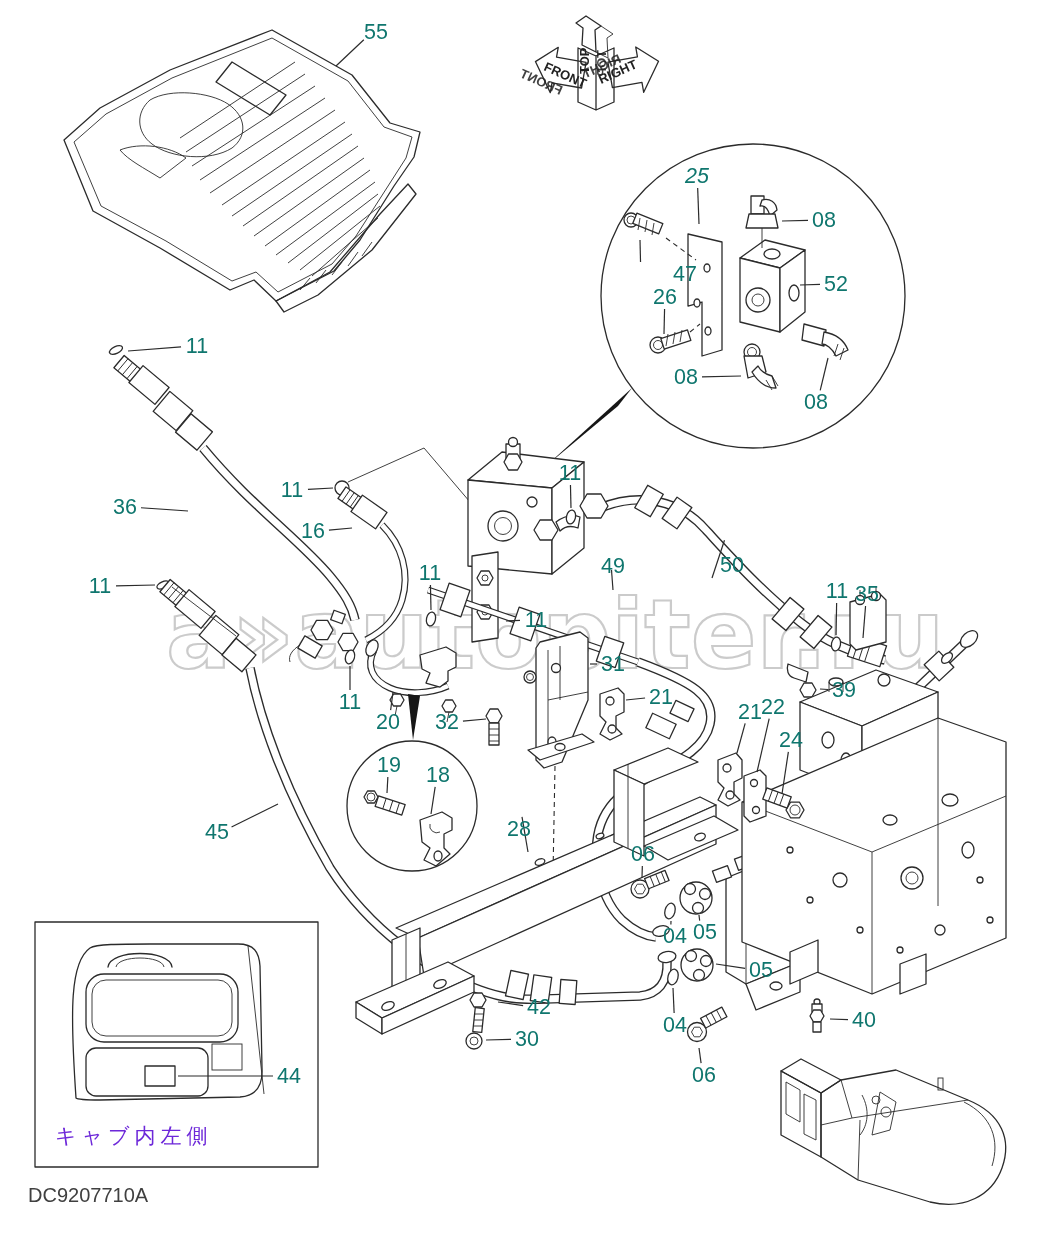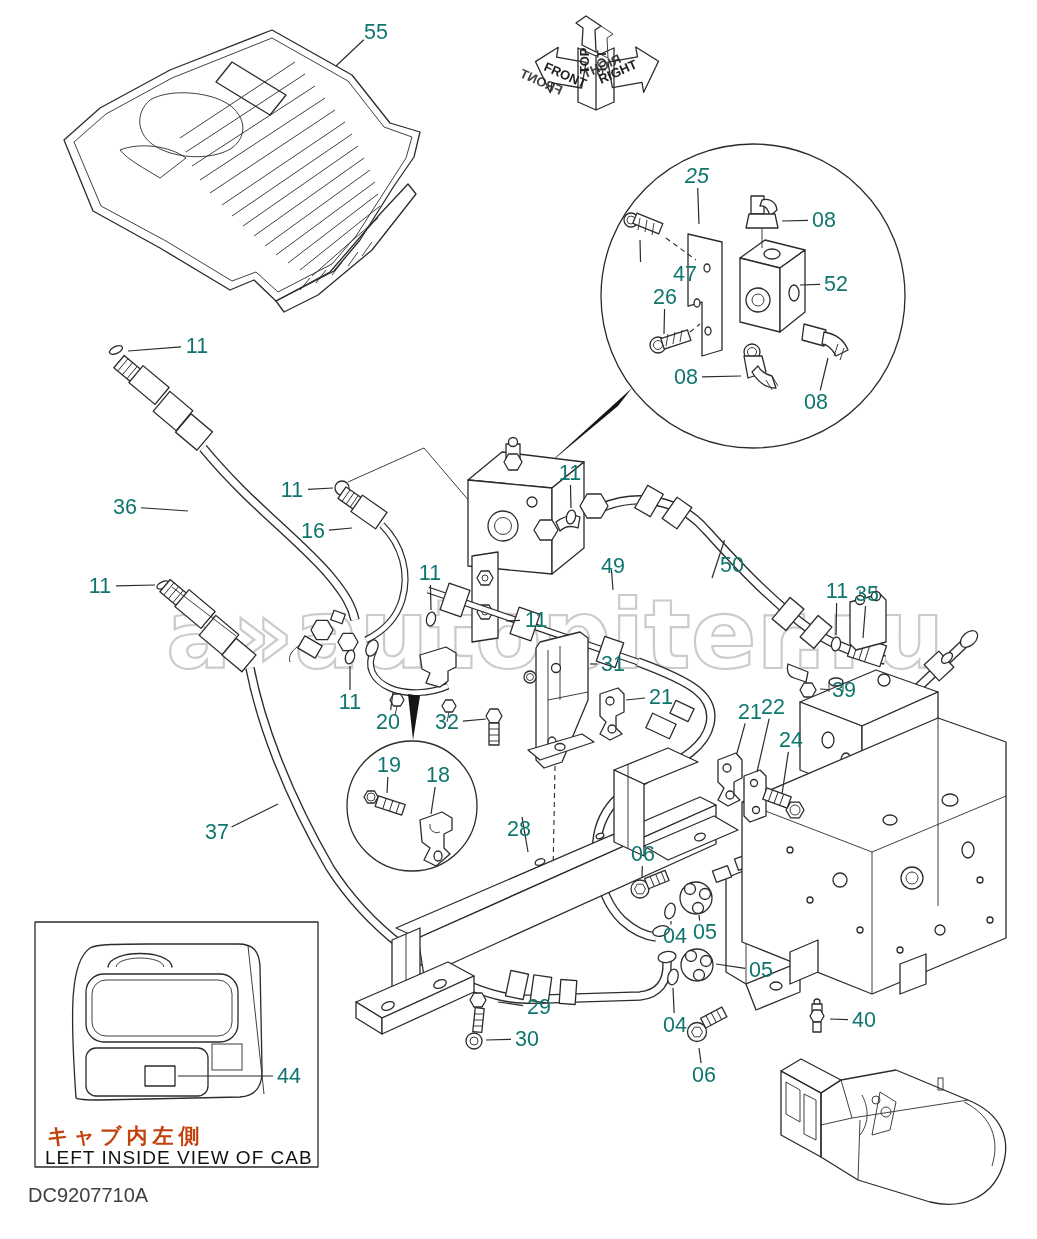--- a/index.html
+++ b/index.html
@@ -14,21 +14,21 @@
   .tubeO2{fill:none;stroke:#2b2b2b;stroke-width:7;}
   .tubeI2{fill:none;stroke:#fff;stroke-width:4.6;}
   .dash{fill:none;stroke:#2b2b2b;stroke-width:1.1;stroke-dasharray:5 4;}
   .blk{fill:#161616;stroke:none;}
   .leader{stroke:#2b2b2b;stroke-width:1.2;}
   .wm{fill:none;stroke:#c3c3c3;stroke-width:2.2;opacity:.85;
       font-family:"DejaVu Sans",sans-serif;font-weight:bold;font-size:97px;letter-spacing:0px;}
   .ori{font-family:"Liberation Sans",sans-serif;font-size:13px;font-weight:bold;fill:#222;}
   .callout{position:absolute;transform:translate(-50%,-50%);
            font:400 21.5px "Liberation Sans",sans-serif;color:#0f766e;white-space:nowrap;z-index:5;}
-  .cap-jp{position:absolute;left:47px;top:1122px;font-size:21px;font-weight:bold;letter-spacing:5px;color:#c2410c;}
+  .cap-jp{position:absolute;left:55px;top:1122px;font-size:21px;font-weight:normal;letter-spacing:5px;color:#6d28d9;}
   .cap-en{position:absolute;left:45px;top:1147px;font-size:19px;letter-spacing:1px;color:#111;}
   .docnum{position:absolute;left:28px;top:1184px;font-size:20px;color:#404040;}
 </style>
 </head>
 <body>
 
 <div class="page">
 
 <svg width="1037" height="1239" viewBox="0 0 1037 1239">
 
@@ -456,35 +456,34 @@
       <span class="callout" style="left: 837px; top: 591px;">11</span>
       <span class="callout" style="left: 867px; top: 594px;">35</span>
       <span class="callout" style="left: 536px; top: 620px;">11</span>
       <span class="callout" style="left: 613px; top: 664px;">31</span>
       <span class="callout" style="left: 661px; top: 697px;">21</span>
       <span class="callout" style="left: 447px; top: 722px;">32</span>
       <span class="callout" style="left: 350px; top: 702px;">11</span>
       <span class="callout" style="left: 388px; top: 722px;">20</span>
       <span class="callout" style="left: 389px; top: 765px;">19</span>
       <span class="callout" style="left: 438px; top: 775px;">18</span>
-      <span class="callout" style="left: 217px; top: 832px;">37</span>
+      <span class="callout" style="left: 217px; top: 832px;">45</span>
       <span class="callout" style="left: 519px; top: 805px; margin-top: 24px;">28</span>
-      <span class="callout" style="left: 539px; top: 1007px;">29</span>
+      <span class="callout" style="left: 539px; top: 1007px;">42</span>
       <span class="callout" style="left: 527px; top: 1039px;">30</span>
       <span class="callout" style="left: 643px; top: 854px;">06</span>
       <span class="callout" style="left: 675px; top: 936px;">04</span>
       <span class="callout" style="left: 705px; top: 932px;">05</span>
       <span class="callout" style="left: 761px; top: 970px;">05</span>
       <span class="callout" style="left: 675px; top: 1025px;">04</span>
       <span class="callout" style="left: 704px; top: 1075px;">06</span>
       <span class="callout" style="left: 864px; top: 1020px;">40</span>
       <span class="callout" style="left: 844px; top: 690px;">39</span>
       <span class="callout" style="left: 750px; top: 712px;">21</span>
       <span class="callout" style="left: 773px; top: 707px;">22</span>
       <span class="callout" style="left: 791px; top: 740px;">24</span>
       <span class="callout" style="left: 289px; top: 1076px;">44</span>
     </div>
 
 <div class="cap-jp">キャブ内左側</div>
-<div class="cap-en">LEFT  INSIDE  VIEW  OF  CAB</div>
 <div class="docnum">DC9207710A</div>
 
 </div>
 
 </body></html>

